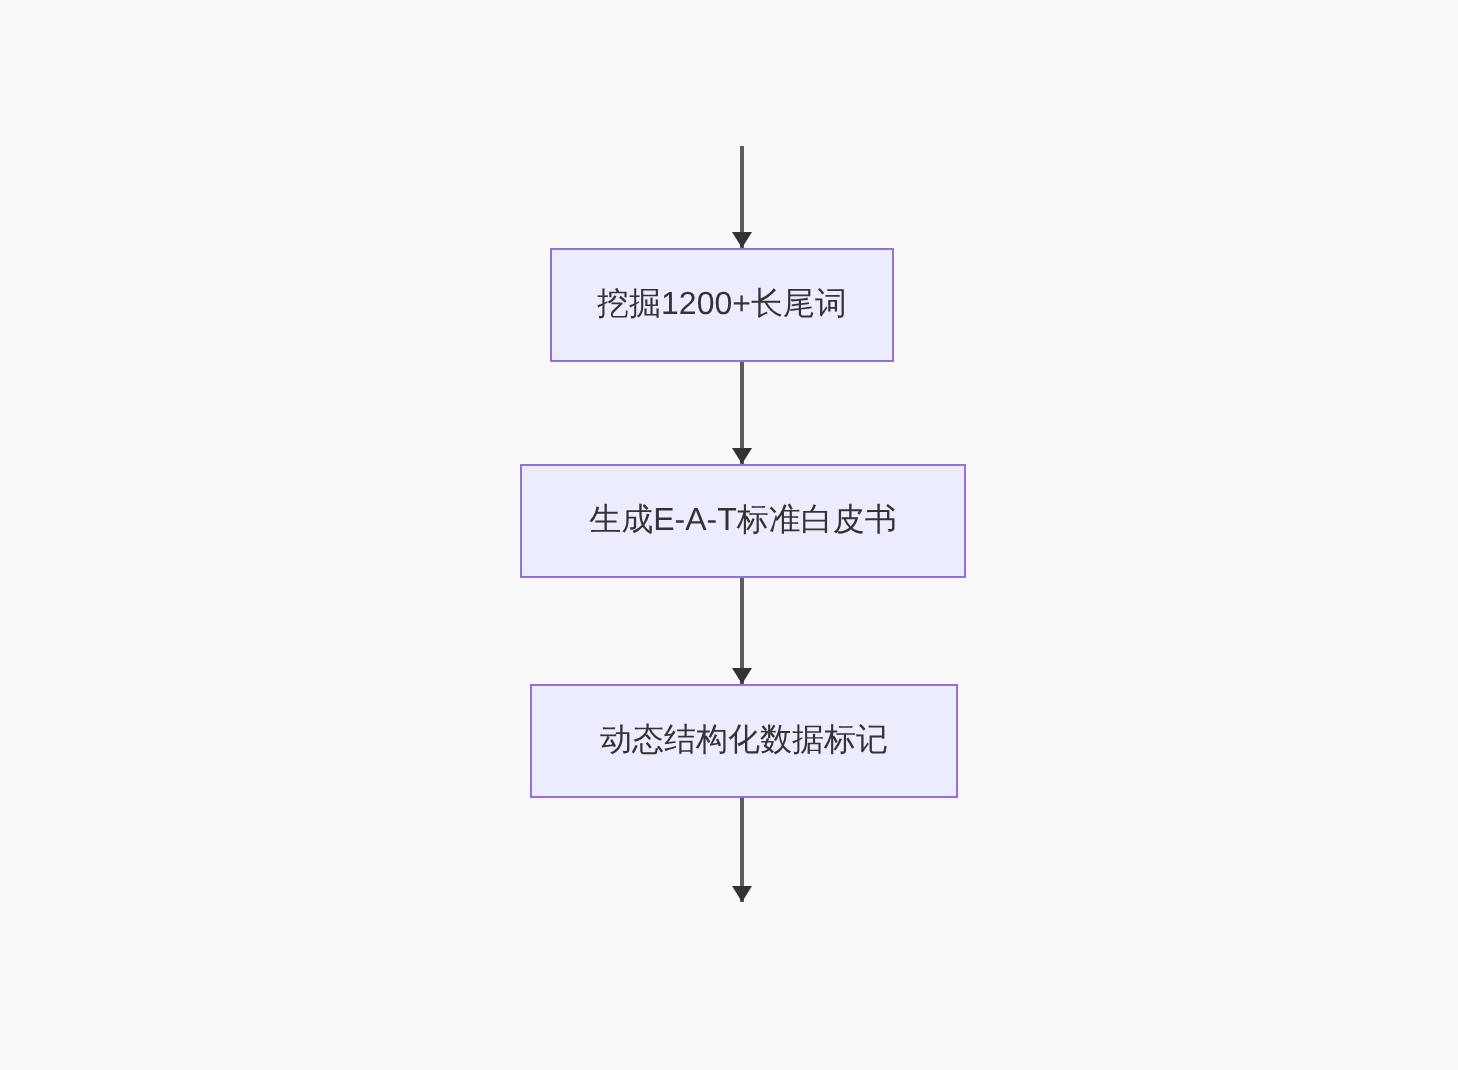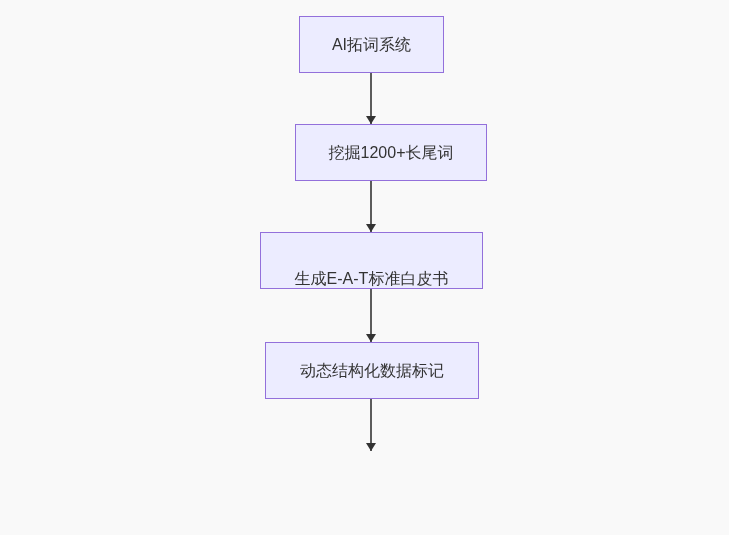--- a/index.html
+++ b/index.html
@@ -50,33 +50,30 @@
     border-left: 5px solid transparent;
     border-right: 5px solid transparent;
     border-top: 8px solid #333333;
   }
 </style>
 </head>
 <body>
 
 <div class="canvas">
 
-  <div class="node" style="left:299px; top:16px; width:145px; height:57px;">
-    <span class="node-label">AI拓词系统</span>
-  </div>
 
   <div class="edge" style="left:370px; top:73px; height:51px;"></div>
 
-  <div class="node" style="left:275px; top:124px; width:192px; height:57px;margin-left:20px;">
+  <div class="node" style="left:275px; top:124px; width:172px; height:57px;">
     <span class="node-label">挖掘1200+长尾词</span>
   </div>
 
   <div class="edge" style="left:370px; top:181px; height:51px;"></div>
 
-  <div class="node" style="left:260px; top:232px; width:223px; height:57px;align-items:flex-end;">
+  <div class="node" style="left:260px; top:232px; width:223px; height:57px;">
     <span class="node-label">生成E-A-T标准白皮书</span>
   </div>
 
   <div class="edge" style="left:370px; top:289px; height:53px;"></div>
 
   <div class="node" style="left:265px; top:342px; width:214px; height:57px;">
     <span class="node-label">动态结构化数据标记</span>
   </div>
 
   <div class="edge" style="left:370px; top:399px; height:52px;"></div>

